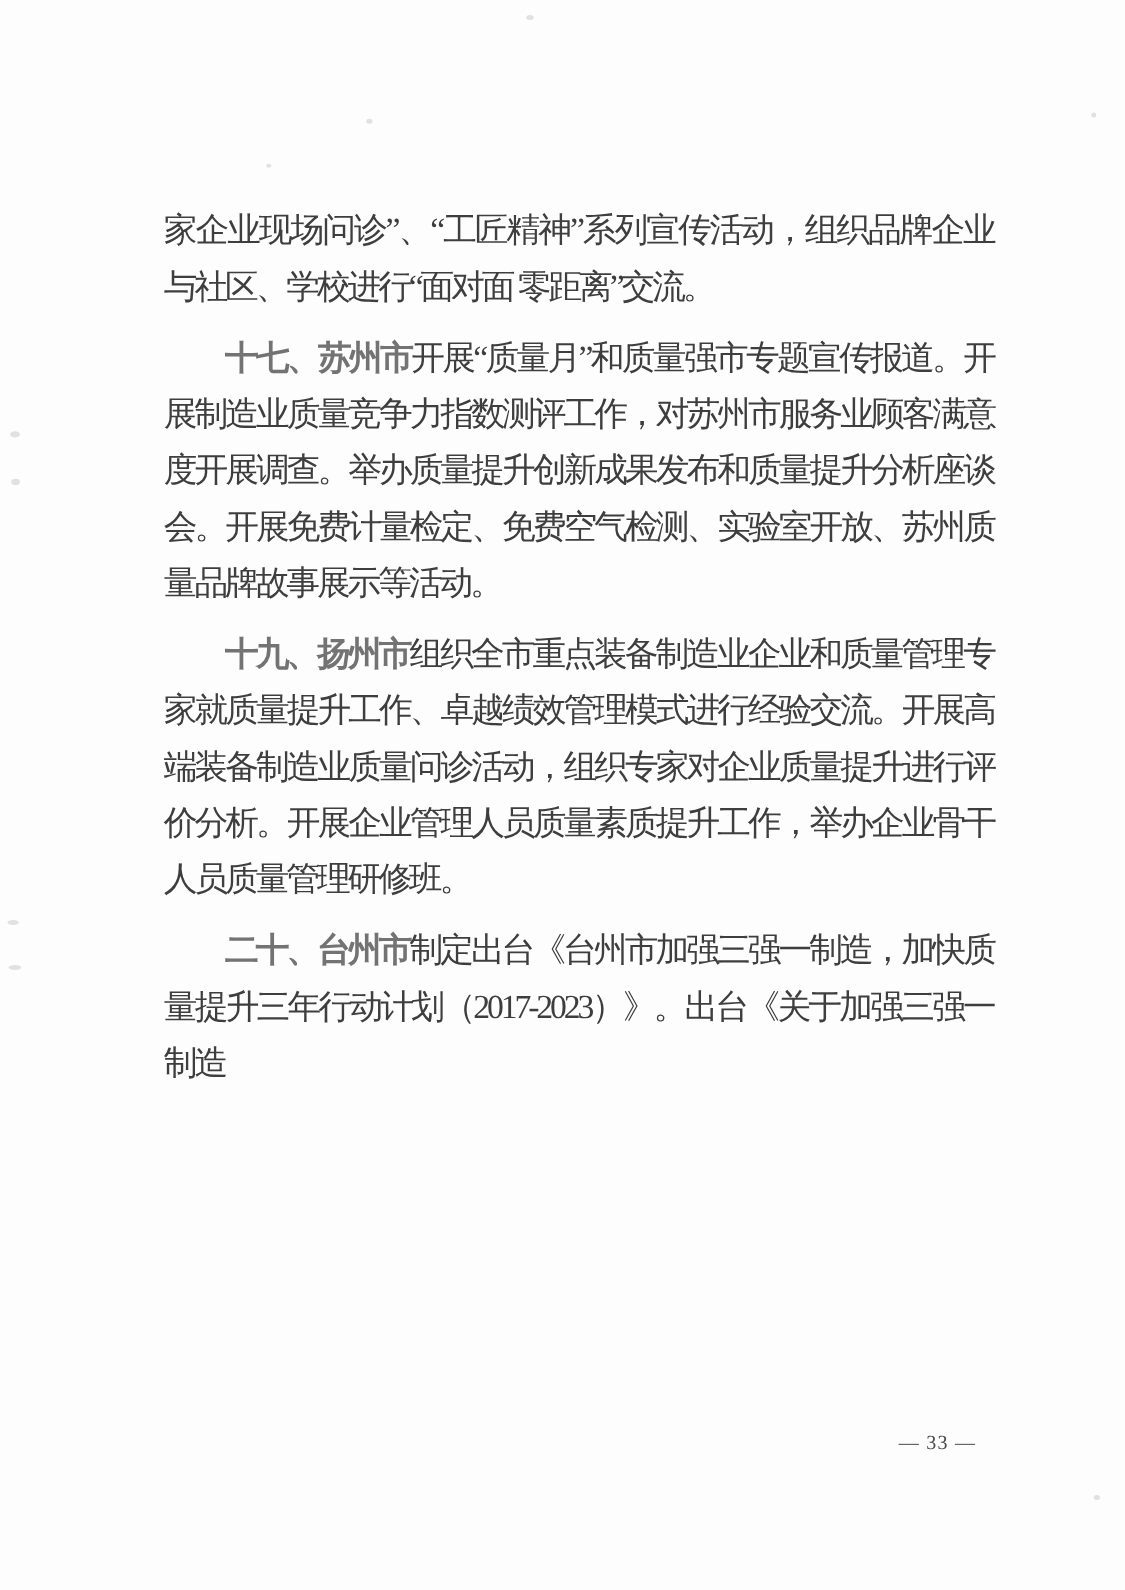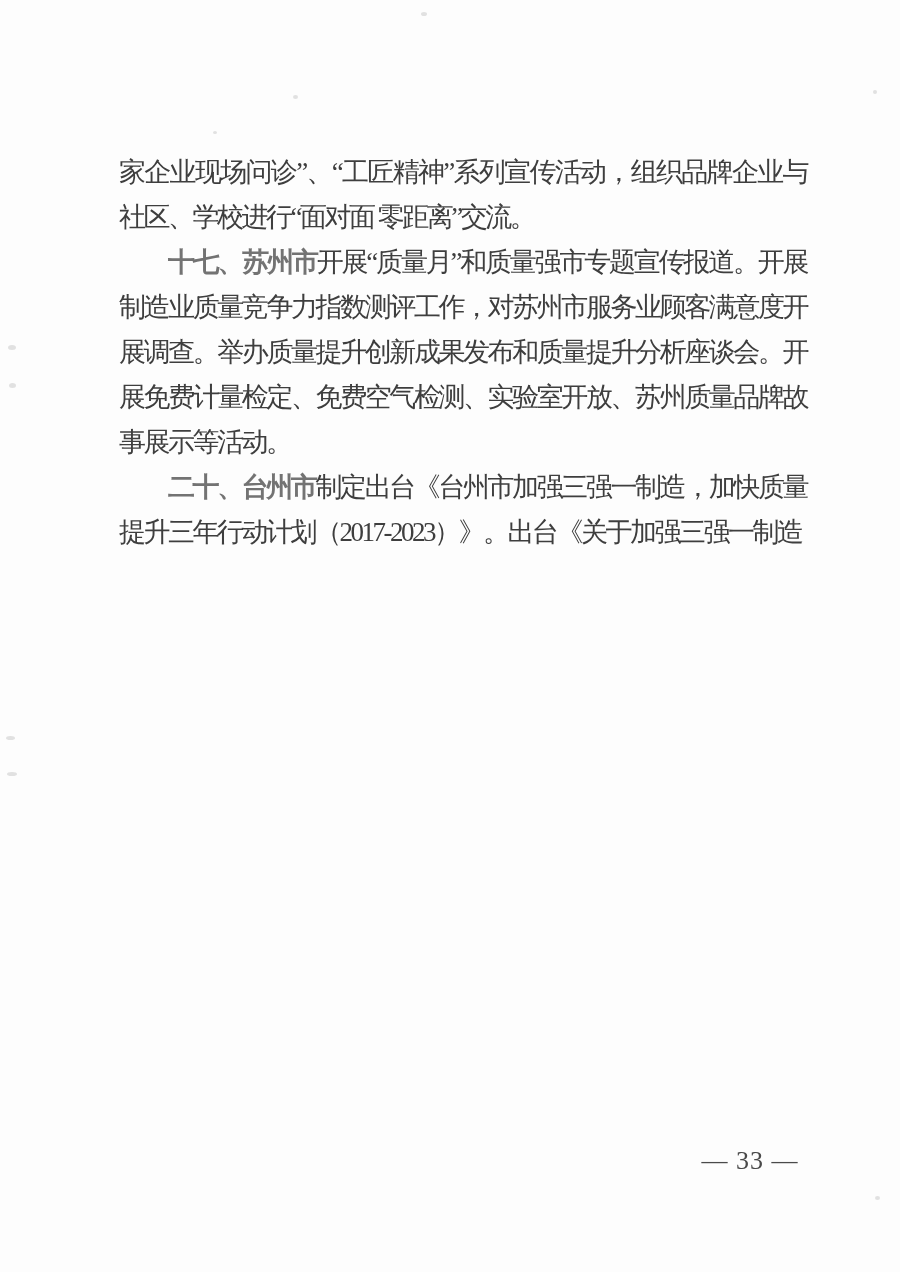--- a/index.html
+++ b/index.html
@@ -20,57 +20,58 @@
     left: 119px;
     top: 150px;
     width: 688px;
     color: #3e3e3e;
     font-size: 27px;
     line-height: 45px;
     letter-spacing: -2.5px;
     text-align: justify;
   }
   .text-block p {
-    margin: 0;
+    margin: 12px;
     padding: 0;
     text-indent: 49px;
   }
   .text-block p.no-indent {
     text-indent: 0;
   }
   .lead {
     font-weight: bold;
     color: #737373;
   }
   .page-number {
     position: absolute;
     left: 700px;
     top: 1146px;
     width: 100px;
     text-align: center;
-    font-size: 26px;
+    font-size: 16px;
     letter-spacing: 1px;
     color: #4a4a4a;
     font-family: "Liberation Serif", serif;
   }
   .speck {
     position: absolute;
     background: #9a9a9a;
     border-radius: 50%;
     opacity: 0.28;
   }
 </style>
 </head>
 <body>
 
 <div class="page">
 
   <div class="text-block">
     <p class="no-indent"><span class="lead"></span><span>家企业现场问诊”、“工匠精神”系列宣传活动，组织品牌企业与社区、学校进行“面对面 零距离”交流。</span></p>
     <p><span class="lead">十七、苏州市</span><span>开展“质量月”和质量强市专题宣传报道。开展制造业质量竞争力指数测评工作，对苏州市服务业顾客满意度开展调查。举办质量提升创新成果发布和质量提升分析座谈会。开展免费计量检定、免费空气检测、实验室开放、苏州质量品牌故事展示等活动。</span></p>
+    <p><span class="lead">十九、扬州市</span><span>组织全市重点装备制造业企业和质量管理专家就质量提升工作、卓越绩效管理模式进行经验交流。开展高端装备制造业质量问诊活动，组织专家对企业质量提升进行评价分析。开展企业管理人员质量素质提升工作，举办企业骨干人员质量管理研修班。</span></p>
     <p><span class="lead">二十、台州市</span><span>制定出台《台州市加强三强一制造，加快质量提升三年行动计划（2017-2023）》。出台《关于加强三强一制造</span></p>
   </div>
 
   <div class="page-number">— 33 —</div>
 
   <div class="speck" style="left:421px; top:12px; width:6px; height:4px;"></div>
   <div class="speck" style="left:293px; top:95px; width:5px; height:4px;"></div>
   <div class="speck" style="left:213px; top:131px; width:4px; height:3px;"></div>
   <div class="speck" style="left:8px; top:345px; width:8px; height:5px;"></div>
   <div class="speck" style="left:9px; top:383px; width:7px; height:5px;"></div>

